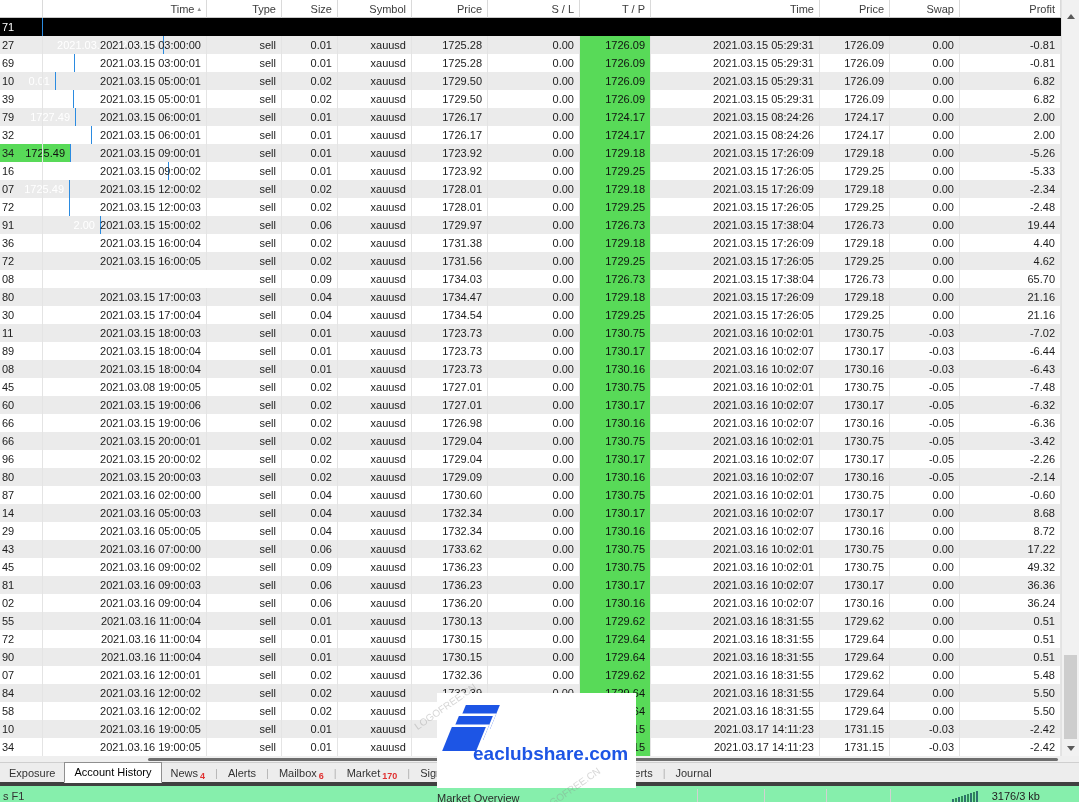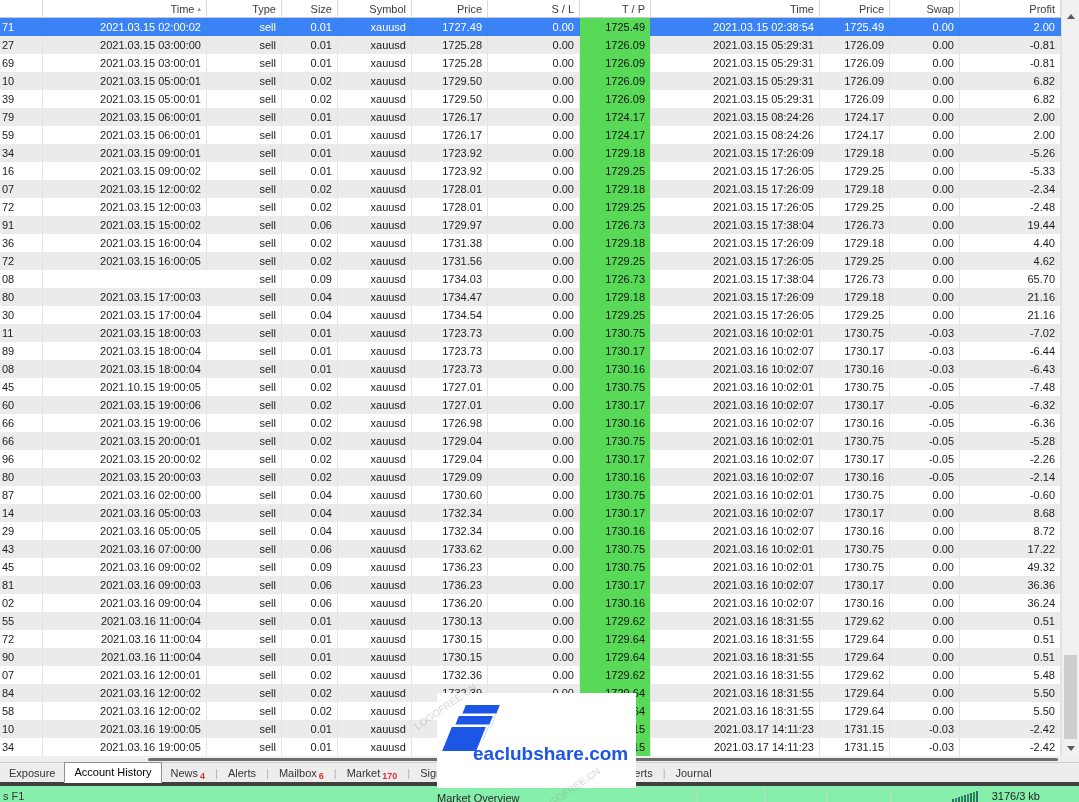--- a/index.html
+++ b/index.html
@@ -4,21 +4,21 @@
 <style>
   html,body{margin:0;padding:0;width:1079px;height:802px;overflow:hidden;
     font-family:"Liberation Sans","DejaVu Sans",sans-serif;background:#fff;}
   #app{position:relative;width:1079px;height:802px;overflow:hidden;background:#fff;}
 
   
   #grid{position:absolute;left:0;top:0;width:1061px;}
   .trow{display:flex;height:18px;line-height:18px;}
   .trow.odd{background:#ebebeb;}
   .trow.even{background:#ffffff;}
-  .trow.selected{background:#3b82f6;}
+  .trow.selected{background:#000000;flex-direction:column;}
   .trow.selected .cell{color:#fff;border-right-color:#2b8be0;}
   .cell{box-sizing:border-box;flex:none;border-right:1px solid #e4e4e4;
     padding:0 5px 0 2px;text-align:right;white-space:nowrap;overflow:hidden;
     font-size:11px;color:#1c1c1c;}
   .cell.c0{text-align:left;padding-left:2px;}
   .cell.tp{background:#58da58;color:#111;}
   .trow.selected .cell.tp{color:#111;}
   #hdr .cell{background:#fff;color:#3d3d3d;border-right:1px solid #dadada;
     border-bottom:1px solid #c9c9c9;}
   .sortmark{font-size:7px;color:#909090;margin-left:3px;vertical-align:2px;}
@@ -169,21 +169,21 @@
           <div class="cell" style="width: 74px;">xauusd</div>
           <div class="cell" style="width: 76px;">1726.17</div>
           <div class="cell" style="width: 92px;">0.00</div>
           <div class="cell tp" style="width: 71px;">1724.17</div>
           <div class="cell" style="width: 169px;">2021.03.15 08:24:26</div>
           <div class="cell" style="width: 70px;">1724.17</div>
           <div class="cell" style="width: 70px;">0.00</div>
           <div class="cell" style="width: 101px;">2.00</div>
         </div>
         <div class="trow even">
-          <div class="cell c0" style="width: 43px;">59</div>
+          <div class="cell c0" style="width: 43px;">32</div>
           <div class="cell" style="width: 164px;">2021.03.15 06:00:01</div>
           <div class="cell" style="width: 75px;">sell</div>
           <div class="cell" style="width: 56px;">0.01</div>
           <div class="cell" style="width: 74px;">xauusd</div>
           <div class="cell" style="width: 76px;">1726.17</div>
           <div class="cell" style="width: 92px;">0.00</div>
           <div class="cell tp" style="width: 71px;">1724.17</div>
           <div class="cell" style="width: 169px;">2021.03.15 08:24:26</div>
           <div class="cell" style="width: 70px;">1724.17</div>
           <div class="cell" style="width: 70px;">0.00</div>
@@ -366,21 +366,21 @@
           <div class="cell" style="width: 76px;">1723.73</div>
           <div class="cell" style="width: 92px;">0.00</div>
           <div class="cell tp" style="width: 71px;">1730.16</div>
           <div class="cell" style="width: 169px;">2021.03.16 10:02:07</div>
           <div class="cell" style="width: 70px;">1730.16</div>
           <div class="cell" style="width: 70px;">-0.03</div>
           <div class="cell" style="width: 101px;">-6.43</div>
         </div>
         <div class="trow even">
           <div class="cell c0" style="width: 43px;">45</div>
-          <div class="cell" style="width: 164px;">2021.10.15 19:00:05</div>
+          <div class="cell" style="width: 164px;">2021.03.08 19:00:05</div>
           <div class="cell" style="width: 75px;">sell</div>
           <div class="cell" style="width: 56px;">0.02</div>
           <div class="cell" style="width: 74px;">xauusd</div>
           <div class="cell" style="width: 76px;">1727.01</div>
           <div class="cell" style="width: 92px;">0.00</div>
           <div class="cell tp" style="width: 71px;">1730.75</div>
           <div class="cell" style="width: 169px;">2021.03.16 10:02:01</div>
           <div class="cell" style="width: 70px;">1730.75</div>
           <div class="cell" style="width: 70px;">-0.05</div>
           <div class="cell" style="width: 101px;">-7.48</div>
@@ -418,21 +418,21 @@
           <div class="cell" style="width: 164px;">2021.03.15 20:00:01</div>
           <div class="cell" style="width: 75px;">sell</div>
           <div class="cell" style="width: 56px;">0.02</div>
           <div class="cell" style="width: 74px;">xauusd</div>
           <div class="cell" style="width: 76px;">1729.04</div>
           <div class="cell" style="width: 92px;">0.00</div>
           <div class="cell tp" style="width: 71px;">1730.75</div>
           <div class="cell" style="width: 169px;">2021.03.16 10:02:01</div>
           <div class="cell" style="width: 70px;">1730.75</div>
           <div class="cell" style="width: 70px;">-0.05</div>
-          <div class="cell" style="width: 101px;">-5.28</div>
+          <div class="cell" style="width: 101px;">-3.42</div>
         </div>
         <div class="trow even">
           <div class="cell c0" style="width: 43px;">96</div>
           <div class="cell" style="width: 164px;">2021.03.15 20:00:02</div>
           <div class="cell" style="width: 75px;">sell</div>
           <div class="cell" style="width: 56px;">0.02</div>
           <div class="cell" style="width: 74px;">xauusd</div>
           <div class="cell" style="width: 76px;">1729.04</div>
           <div class="cell" style="width: 92px;">0.00</div>
           <div class="cell tp" style="width: 71px;">1730.17</div>

